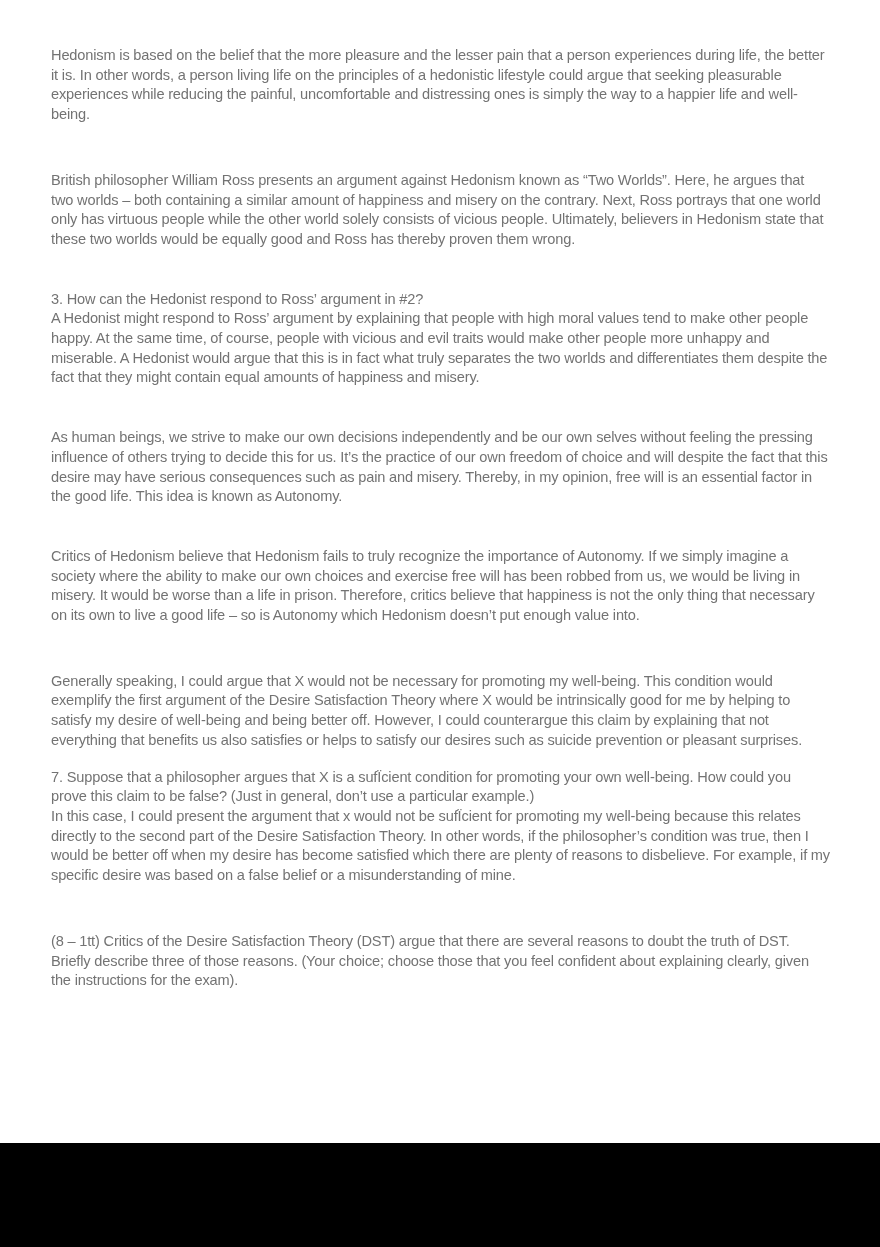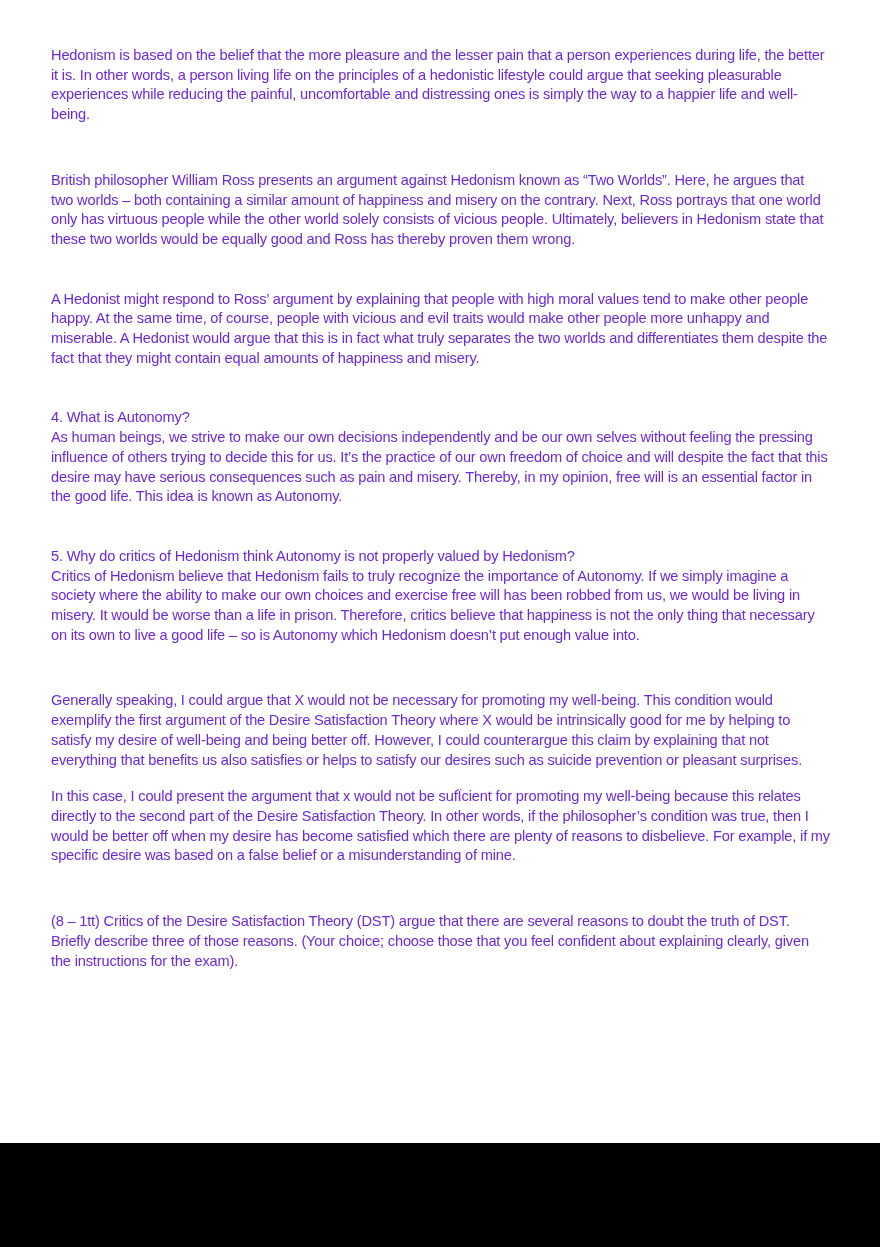--- a/index.html
+++ b/index.html
@@ -15,21 +15,21 @@
     overflow: hidden;
     font-family: "Liberation Sans", "DejaVu Sans", sans-serif;
   }
   .content {
     position: absolute;
     left: 51px;
     top: 46px;
     width: 779px;
   }
   .block {
-    color: #6d28d9;
+    color: #737373;
     font-size: 14.6px;
     line-height: 19.7px;
     letter-spacing: -0.15px;
     text-align: left;
     word-spacing: -0.1px;
   }
   .block p {
     margin: 0;
   }
   
@@ -59,46 +59,46 @@
 
     <div class="gap-lg"></div>
 
     <div class="block">
       <p>British philosopher William Ross presents an argument against Hedonism known as “Two Worlds”. Here, he argues that two worlds – both containing a similar amount of happiness and misery on the contrary. Next, Ross portrays that one world only has virtuous people while the other world solely consists of vicious people. Ultimately, believers in Hedonism state that these two worlds would be equally good and Ross has thereby proven them wrong.</p>
     </div>
 
     <div class="gap-md"></div>
 
     <div class="block">
+      <p>3. How can the Hedonist respond to Ross’ argument in #2?</p>
       <p>A Hedonist might respond to Ross’ argument by explaining that people with high moral values tend to make other people happy. At the same time, of course, people with vicious and evil traits would make other people more unhappy and miserable. A Hedonist would argue that this is in fact what truly separates the two worlds and differentiates them despite the fact that they might contain equal amounts of happiness and misery.</p>
     </div>
 
     <div class="gap-md"></div>
 
     <div class="block">
-      <p>4. What is Autonomy?</p>
       <p>As human beings, we strive to make our own decisions independently and be our own selves without feeling the pressing influence of others trying to decide this for us. It’s the practice of our own freedom of choice and will despite the fact that this desire may have serious consequences such as pain and misery. Thereby, in my opinion, free will is an essential factor in the good life. This idea is known as Autonomy.</p>
     </div>
 
     <div class="gap-md"></div>
 
     <div class="block">
-      <p>5. Why do critics of Hedonism think Autonomy is not properly valued by Hedonism?</p>
       <p>Critics of Hedonism believe that Hedonism fails to truly recognize the importance of Autonomy. If we simply imagine a society where the ability to make our own choices and exercise free will has been robbed from us, we would be living in misery. It would be worse than a life in prison. Therefore, critics believe that happiness is not the only thing that necessary on its own to live a good life – so is Autonomy which Hedonism doesn’t put enough value into.</p>
     </div>
 
     <div class="gap-lg"></div>
 
     <div class="block">
       <p>Generally speaking, I could argue that X would not be necessary for promoting my well-being. This condition would exemplify the first argument of the Desire Satisfaction Theory where X would be intrinsically good for me by helping to satisfy my desire of well-being and being better off. However, I could counterargue this claim by explaining that not everything that benefits us also satisfies or helps to satisfy our desires such as suicide prevention or pleasant surprises.</p>
     </div>
 
     <div class="gap-xs"></div>
 
     <div class="block">
+      <p>7. Suppose that a philosopher argues that X is a sufÏcient condition for promoting your own well-being. How could you prove this claim to be false? (Just in general, don’t use a particular example.)</p>
       <p>In this case, I could present the argument that x would not be sufÏcient for promoting my well-being because this relates directly to the second part of the Desire Satisfaction Theory. In other words, if the philosopher’s condition was true, then I would be better off when my desire has become satisfied which there are plenty of reasons to disbelieve. For example, if my specific desire was based on a false belief or a misunderstanding of mine.</p>
     </div>
 
     <div class="gap-lg"></div>
 
     <div class="block">
       <p>(8 – 1tt) Critics of the Desire Satisfaction Theory (DST) argue that there are several reasons to doubt the truth of DST. Briefly describe three of those reasons. (Your choice; choose those that you feel confident about explaining clearly, given the instructions for the exam).</p>
     </div>
 
   </div>

